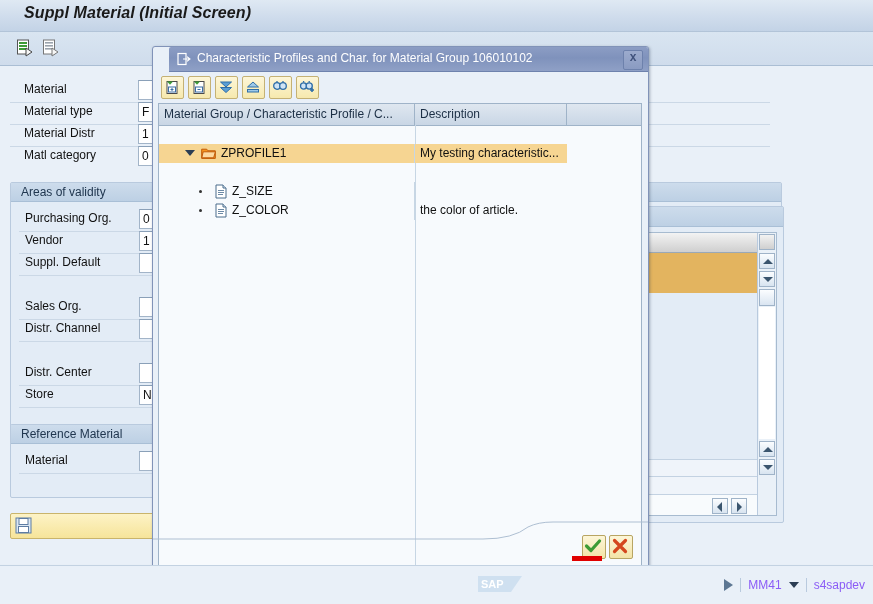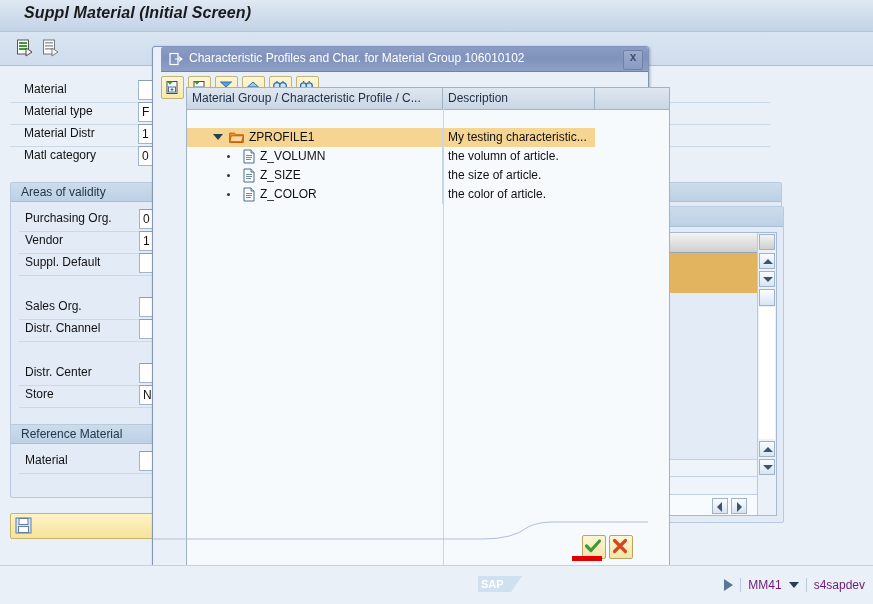--- a/index.html
+++ b/index.html
@@ -144,21 +144,21 @@
   #defbtn .dico{position:absolute;left:4px;top:3px;width:17px;height:17px;}
 
   
   #dlg{
     position:absolute;left:152px;top:46px;width:495px;height:520px;
     background:#e9f0f8;
     border:1px solid #8193b8;border-radius:3px;
     box-shadow:1px 1px 3px rgba(30,45,70,.35);
   }
   #dlg .dtitle{
-    position:absolute;left:8px;top:0;right:0;height:24px;
+    position:absolute;left:16px;top:0;right:0;height:24px;
     background:linear-gradient(to bottom,#8c9dc4 0%,#7f92bc 45%,#8fa0c6 100%);
     border-bottom:1px solid #6e82ad;
     border-radius:2px 2px 0 0;
   }
   #dlg .dtitle .dt-ico{position:absolute;left:8px;top:5px;width:14px;height:14px;}
   #dlg .dtitle .dt-txt{
     position:absolute;left:28px;top:4px;font-size:12px;color:#ffffff;white-space:nowrap;
   }
   #dlg .dtitle .dt-close{
     position:absolute;right:5px;top:3px;width:18px;height:18px;
@@ -176,24 +176,23 @@
   }
   .dtb{
     position:absolute;top:4px;width:21px;height:21px;
     background:linear-gradient(to bottom,#fdf6d8,#f6e9ae);
     border:1px solid #c4b174;border-radius:2px;cursor:pointer;
   }
   .dtb svg{position:absolute;left:2px;top:2px;}
 
   
   #tree{
-    position:absolute;left:5px;top:40px;width:484px;height:492px;
+    position:absolute;left:5px;top:56px;width:484px;height:492px;
     background:#f7fafd;border:1px solid #9fb3c8;box-sizing:border-box;
     overflow:hidden;
-    margin-left:28px;
   }
   .colgrip{
     position:absolute;left:246px;top:-9px;width:38px;height:9px;
     text-align:center;color:#8aa0b8;font-size:9px;letter-spacing:1px;line-height:7px;
   }
   .thead{
     position:absolute;left:0;top:0;right:0;height:21px;
     background:linear-gradient(to bottom,#dfe7f0,#c9d6e5);
     border-bottom:1px solid #9fb3c8;
   }
@@ -247,21 +246,21 @@
 
   
   .statusbar{
     position:absolute;left:0;top:565px;width:873px;height:39px;
     background:#e9f0f8;border-top:1px solid #c3d2e2;
   }
   .statusbar .sapmark{
     position:absolute;left:478px;top:10px;width:44px;height:16px;
   }
   .statusbar .right{
-    position:absolute;right:8px;top:12px;font-size:12px;color:#701a75;
+    position:absolute;right:8px;top:12px;font-size:12px;color:#8b5cf6;
     display:flex;align-items:center;gap:7px;white-space:nowrap;
   }
   .statusbar .sep{width:1px;height:14px;background:#b9cade;display:inline-block;}
   .playtri{
     width:0;height:0;border-top:6px solid transparent;border-bottom:6px solid transparent;
     border-left:9px solid #5d7793;
   }
   .caretdn{
     width:0;height:0;border-left:5px solid transparent;border-right:5px solid transparent;
     border-top:6px solid #2b3d53;
@@ -512,52 +511,33 @@
               <path d="M2.2 5.8 h12.2 l-1.8 6 H0.8 z" fill="#fdd9a0" stroke="#c05a08" stroke-width="1"></path>
             </svg>
           </div>
           <div class="txt" style="left:62px">ZPROFILE1</div>
         </div>
         <div class="c2">
           <div class="desc">My testing characteristic...</div>
         </div>
       </div>
 
-      <div class="trow" style="top:59px">
-        <div class="c1">
-          <div class="dot" style="left:40px"></div>
-          <div class="dicon" style="left:56px">
-            <svg width="12" height="15" viewBox="0 0 12 15">
-              <path d="M1 1 h7 l3 3 v10 H1 z" fill="#ffffff" stroke="#4a6c8c" stroke-width="1"></path>
-              <path d="M8 1 v3 h3" fill="#dbe8f4" stroke="#4a6c8c" stroke-width="1"></path>
-              <path d="M3 6.5 h6 M3 8.5 h6 M3 10.5 h5" stroke="#5c7d9c" stroke-width="0.9"></path>
-            </svg>
-          </div>
-          <div class="txt" style="left:73px">Z_VOLUMN</div>
-        </div>
-        <div class="c2">
-          <div class="desc">the volumn of article.</div>
-        </div>
-      </div>
 
       <div class="trow" style="top:78px">
         <div class="c1">
           <div class="dot" style="left:40px"></div>
           <div class="dicon" style="left:56px">
             <svg width="12" height="15" viewBox="0 0 12 15">
               <path d="M1 1 h7 l3 3 v10 H1 z" fill="#ffffff" stroke="#4a6c8c" stroke-width="1"></path>
               <path d="M8 1 v3 h3" fill="#dbe8f4" stroke="#4a6c8c" stroke-width="1"></path>
               <path d="M3 6.5 h6 M3 8.5 h6 M3 10.5 h5" stroke="#5c7d9c" stroke-width="0.9"></path>
             </svg>
           </div>
           <div class="txt" style="left:73px">Z_SIZE</div>
         </div>
-        <div class="c2">
-          <div class="desc">the size of article.</div>
-        </div>
       </div>
 
       <div class="trow" style="top:97px">
         <div class="c1">
           <div class="dot" style="left:40px"></div>
           <div class="dicon" style="left:56px">
             <svg width="12" height="15" viewBox="0 0 12 15">
               <path d="M1 1 h7 l3 3 v10 H1 z" fill="#ffffff" stroke="#4a6c8c" stroke-width="1"></path>
               <path d="M8 1 v3 h3" fill="#dbe8f4" stroke="#4a6c8c" stroke-width="1"></path>
               <path d="M3 6.5 h6 M3 8.5 h6 M3 10.5 h5" stroke="#5c7d9c" stroke-width="0.9"></path>

